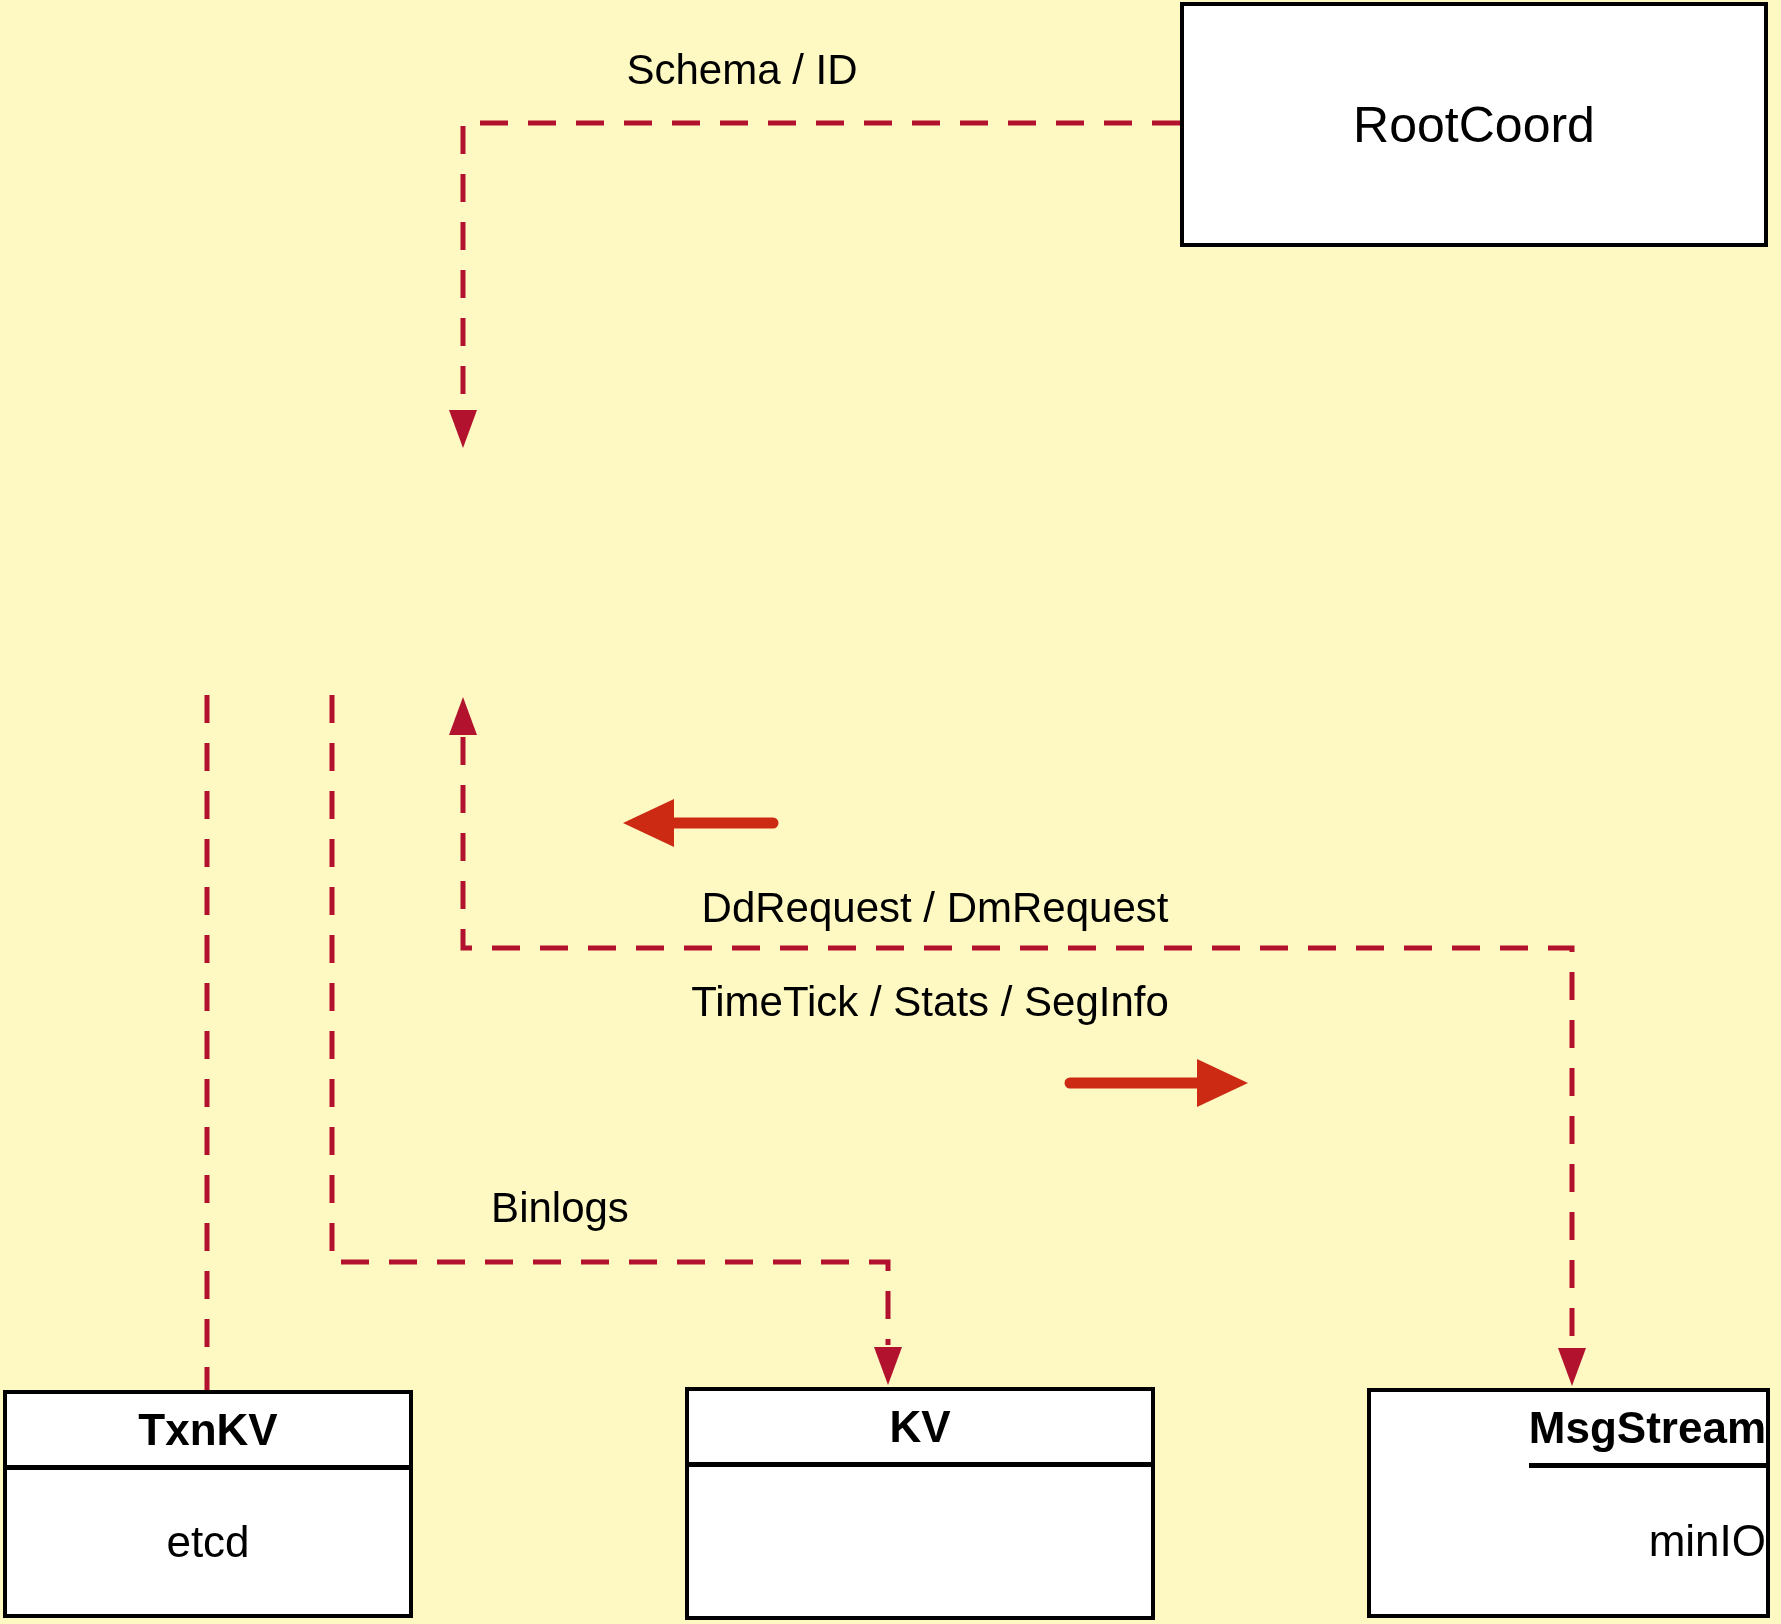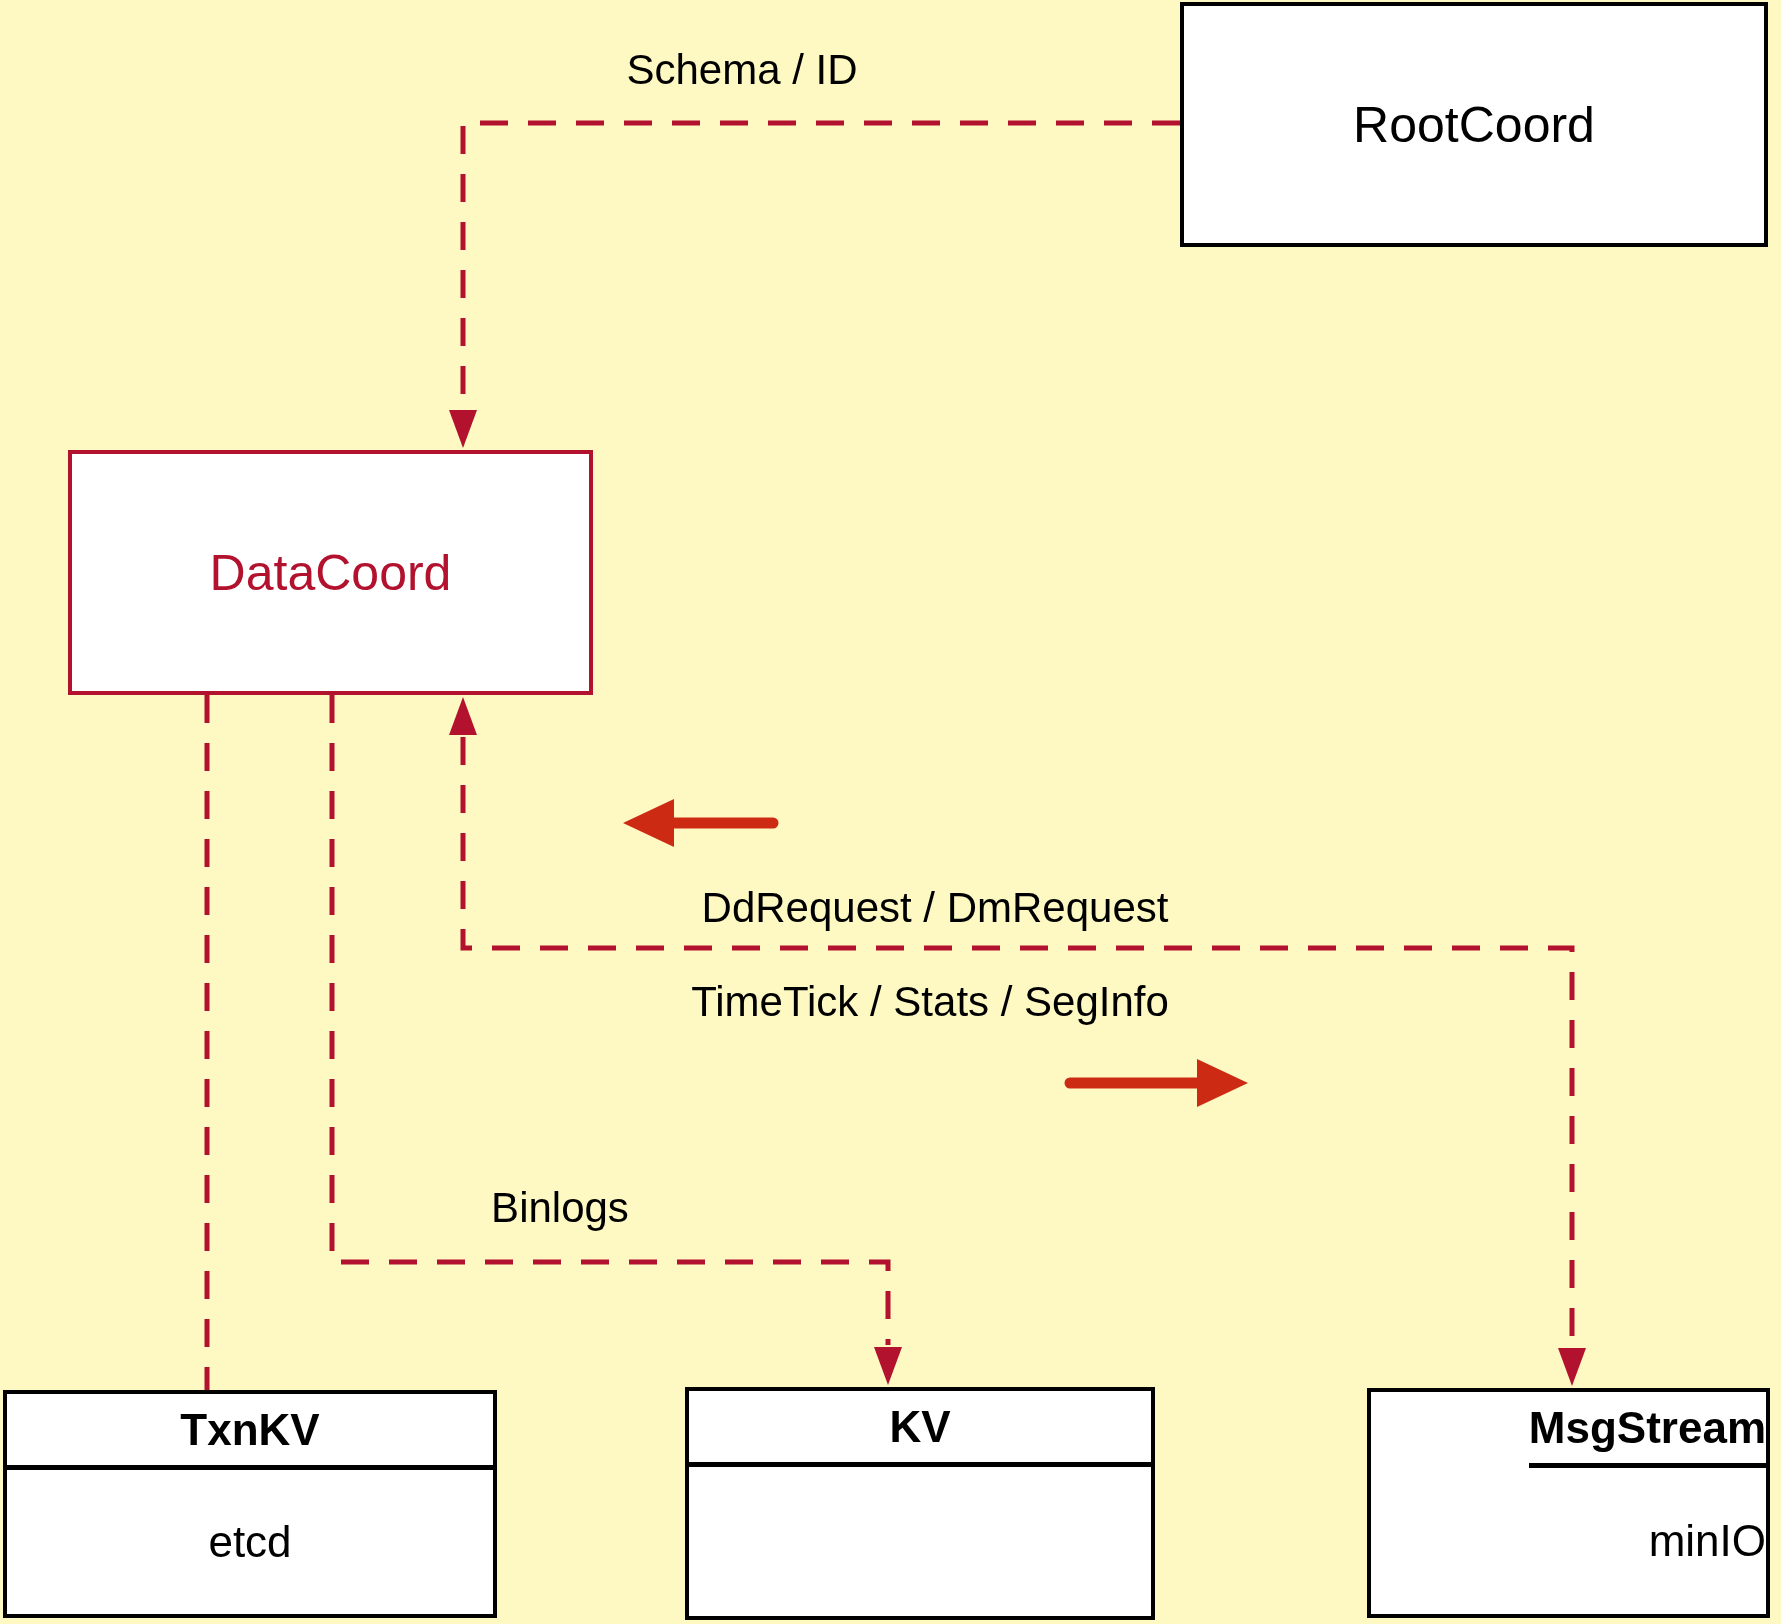--- a/index.html
+++ b/index.html
@@ -42,21 +42,21 @@
     left:68px;top:450px;width:525px;height:245px;
     border-color:var(--crimson);color:var(--crimson);
   }
   .table-node{
     position:absolute;z-index:2;
     background:#ffffff;
     border:4px solid var(--node-black);
     display:flex;flex-direction:column;
     color:#000000;
   }
-  #node-txnkv{left:3px;top:1390px;width:494px;height:228px;}
+  #node-txnkv{left:3px;top:1390px;width:410px;height:228px;}
   #node-kv{left:685px;top:1387px;width:470px;height:233px;}
   #node-msgstream{left:1367px;top:1388px;width:403px;height:230px;align-items:flex-end;}
   .table-node .node-header{
     height:76px;flex:0 0 auto;
     border-bottom:5px solid var(--node-black);
     display:flex;align-items:center;justify-content:center;
     font-size:44px;font-weight:700;
   }
   .table-node .node-body{
     flex:1 1 auto;
@@ -96,23 +96,20 @@
     <polygon class="solid-arrow-head" points="623,823 674,799 674,847"></polygon>
 
     <line class="solid-arrow-shaft" x1="1070" y1="1083" x2="1198" y2="1083"></line>
     <polygon class="solid-arrow-head" points="1248,1083 1197,1059 1197,1107"></polygon>
   </svg>
 
   <div id="node-rootcoord" class="node">
     <span>RootCoord</span>
   </div>
 
-  <div id="node-datacoord" class="node">
-    <span>DataCoord</span>
-  </div>
 
   <div id="node-txnkv" class="table-node">
     <div class="node-header">TxnKV</div>
     <div class="node-body">
       <span>etcd</span>
     </div>
   </div>
 
   <div id="node-kv" class="table-node">
     <div class="node-header">KV</div>

